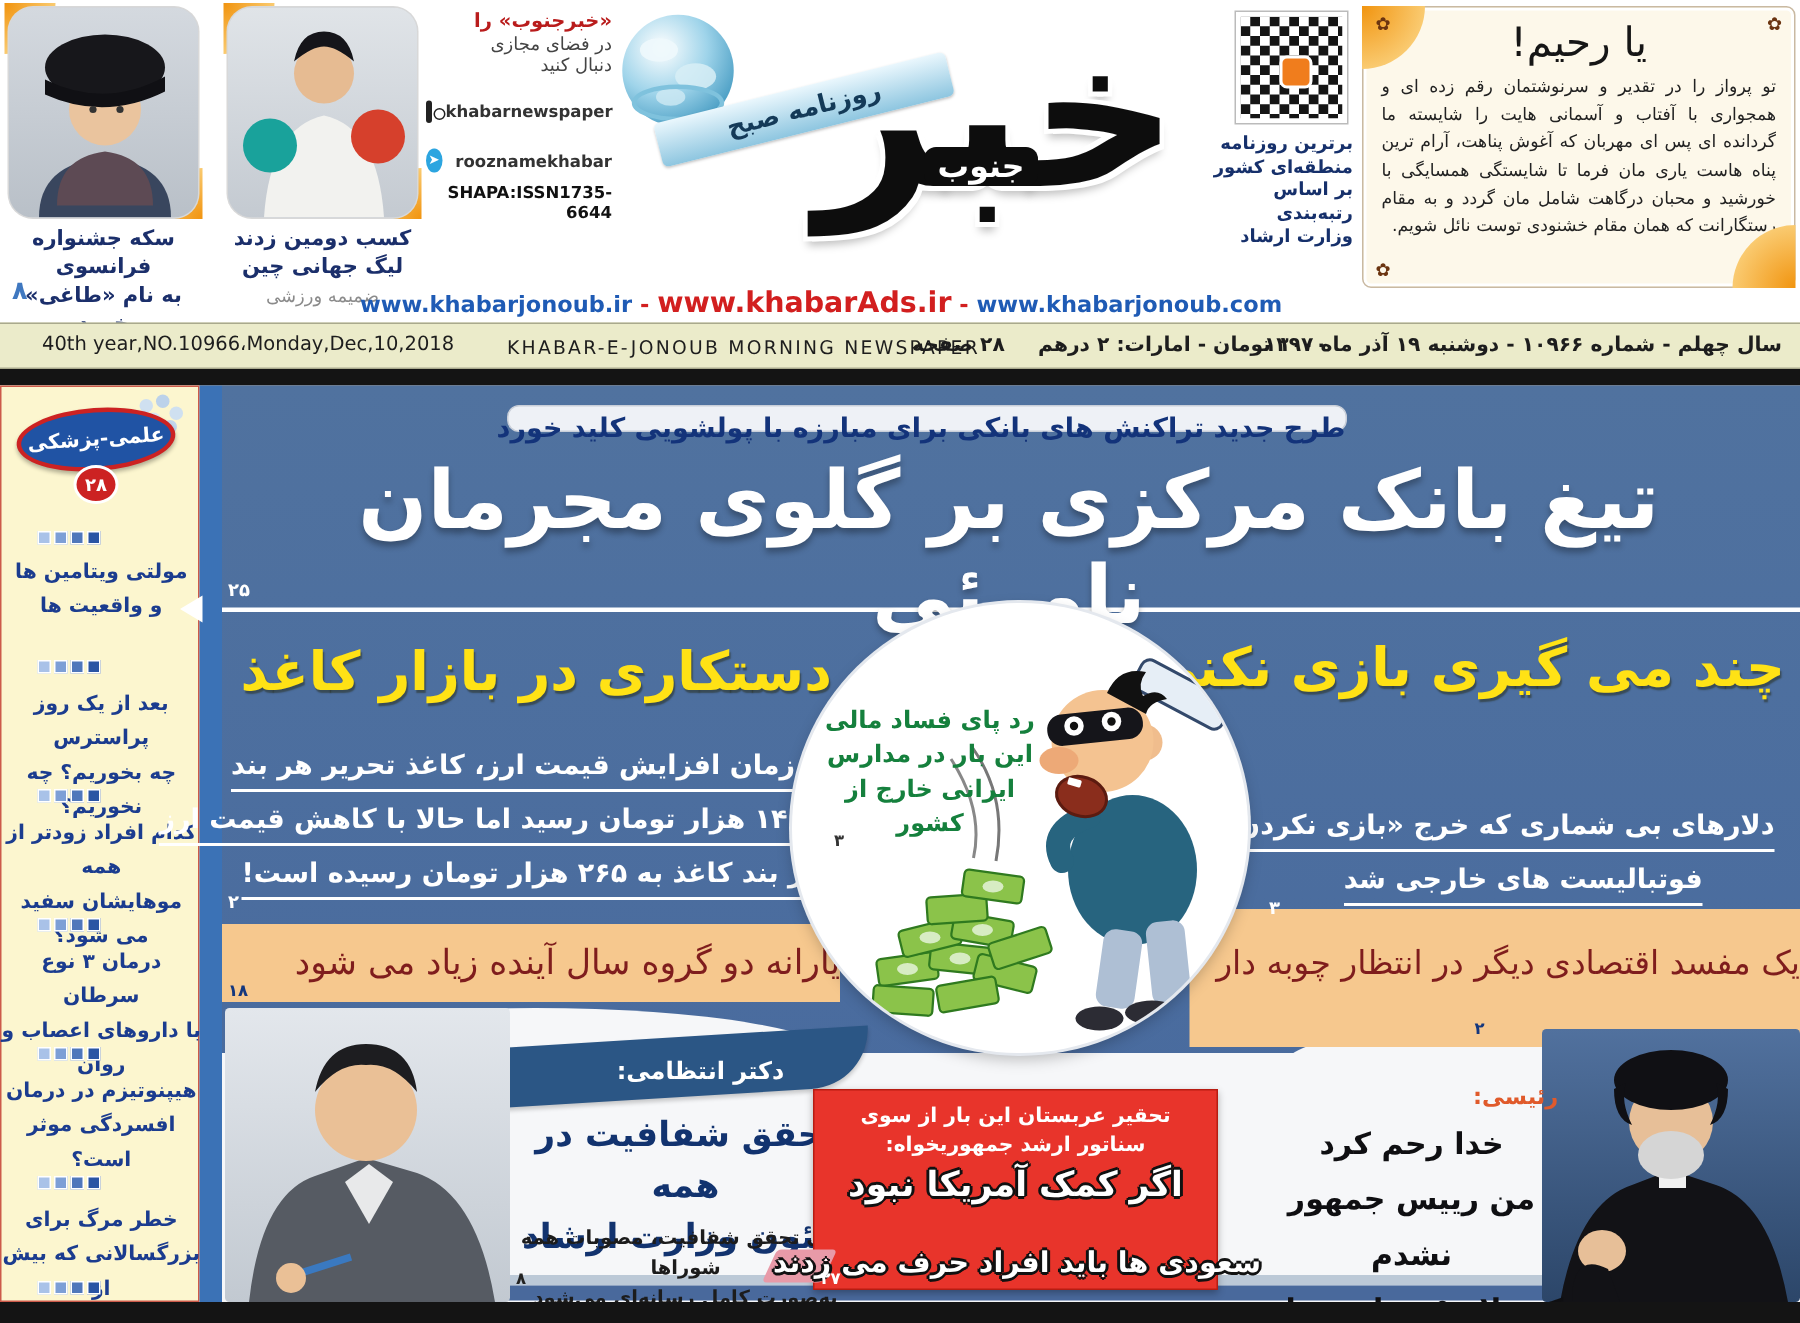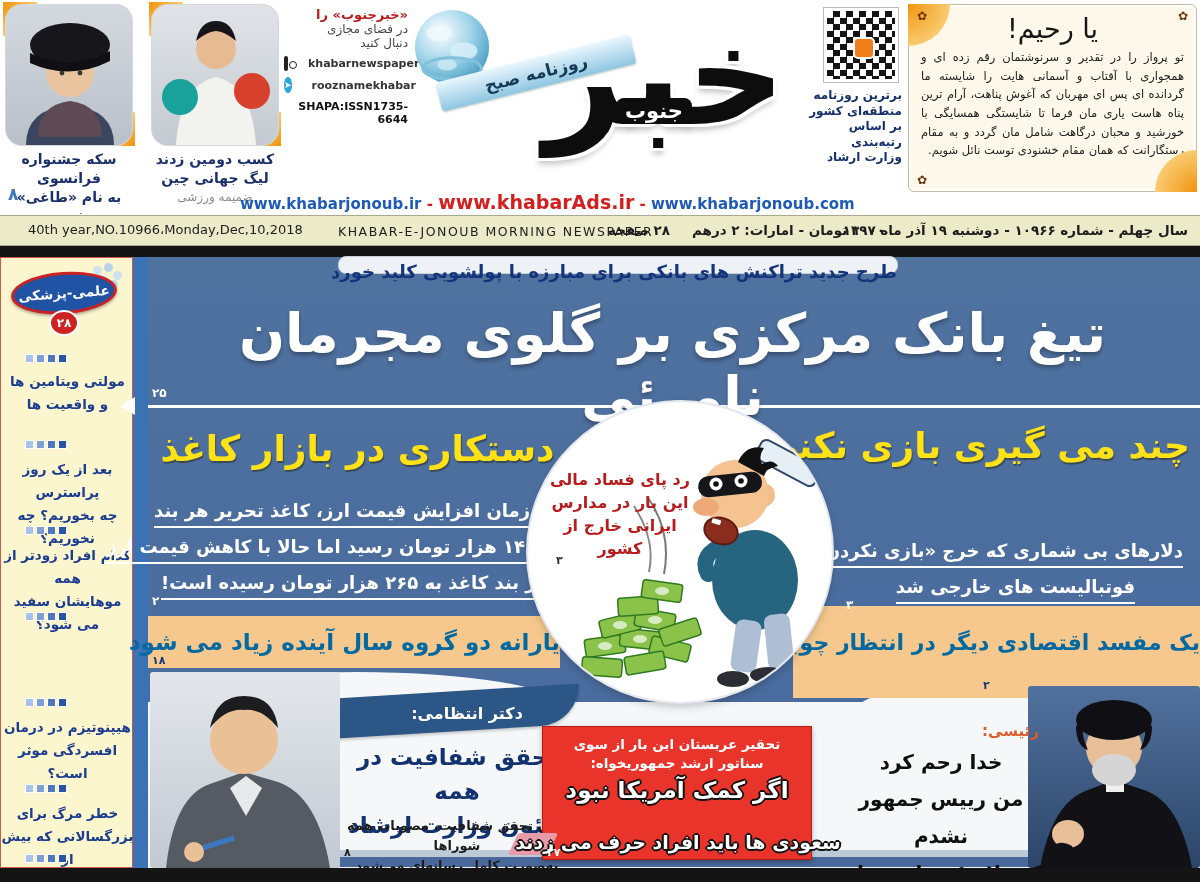--- a/index.html
+++ b/index.html
@@ -13,21 +13,21 @@
   
   .photo-card{width:126px;height:140px;border-radius:16px;overflow:hidden;box-shadow:0 0 0 1px #d8d8d8;background:#cfd4da}
   .corner-o{width:34px;height:34px;background:radial-gradient(circle at 0 0,#f1940f,#fbd27e 80%);}
   .corner-o.tl{border-radius:0 0 100% 0}
   .corner-o.br{border-radius:100% 0 0 0;background:radial-gradient(circle at 100% 100%,#f1940f,#fbd27e 80%)}
   .photo-caption{font-size:14px;font-weight:bold;color:#1b2f6b;text-align:center;line-height:19px}
   .supp{color:#8b8b8b;font-size:12px;text-align:center}
   .num-blue{color:#3f78c0;font-weight:bold;font-size:17px}
   .social{font-size:12px;color:#444;text-align:right}
   .social .red{color:#b91c1c;font-weight:bold;font-size:13px}
-  .soc-row{display:flex;flex-direction:row-reverse;align-items:center;gap:20px;margin-top:6px;justify-content:flex-start}
+  .soc-row{display:flex;flex-direction:row-reverse;align-items:center;gap:9px;margin-top:17px;justify-content:flex-start}
   .soc-row .handle{font-size:11px;font-weight:bold;color:#333;direction:ltr}
   .ig-icon{position:relative;width:15px;height:15px;border:2px solid #222;border-radius:5px;display:inline-block}
   .ig-icon::after{content:"";position:absolute;left:2.5px;top:2.5px;width:6px;height:6px;border:1.6px solid #222;border-radius:50%}
   .tg-icon{width:16px;height:16px;border-radius:50%;background:#2ca5e0;color:#fff;font-size:9px;line-height:16px;text-align:center;display:inline-block}
   .shapa{font-size:11px;font-weight:bold;color:#111;margin-top:7px;direction:ltr}
   .ribbon{background:linear-gradient(180deg,#eaf7fd,#8ec6e0);border-radius:4px;transform:rotate(-14deg);color:#143a58;font-weight:bold;font-size:17px;text-align:center;line-height:30px;box-shadow:0 1px 2px rgba(0,0,0,.25)}
   .khabar{font-size:138px;font-weight:bold;color:#0d0d0d;line-height:185px;text-align:center;text-shadow:3px 3px 0 #fff,-3px 3px 0 #fff,3px -3px 0 #fff,-3px -3px 0 #fff,0 6px 6px rgba(0,0,0,.25)}
   .jonoub{background:#0d0d0d;color:#fff;font-weight:bold;font-size:21px;border-radius:8px;padding:1px 9px}
   .urls{font-size:15px;font-weight:bold;direction:ltr;text-align:right;white-space:nowrap}
   .urls .u{color:#1f5bb5}
@@ -62,23 +62,23 @@
   .blue-edge{background:#3b72b6}
   .kicker{background:#eef1f6;border:1px solid #c9cfd9;border-radius:8px;color:#13337a;font-weight:bold;font-size:18px;text-align:center;line-height:30px}
   .headline{color:#fff;font-weight:bold;font-size:54px;text-align:center;text-shadow:0 3px 4px rgba(0,0,0,.3);letter-spacing:-1px}
   .wnum{color:#fff;font-weight:bold;font-size:12px}
   .divider{background:#fff}
   .arrow-left{width:0;height:0;border-top:9px solid transparent;border-bottom:9px solid transparent;border-right:15px solid #fff}
   .ytitle{color:#ffe215;font-weight:bold;text-align:center;text-shadow:1px 2px 1px rgba(30,30,0,.45)}
   .wsubs{text-align:center}
   .wsubs span{display:inline-block;color:#fff;font-weight:bold;font-size:18px;border-bottom:2px solid #fff;padding-bottom:5px;margin-bottom:8px;white-space:nowrap}
   .circle{background:#fff;border-radius:50%;box-shadow:0 0 0 2px #e4e8ee,0 4px 10px rgba(0,0,0,.25);overflow:hidden}
-  .cart-cap{color:#b91c1c;font-weight:bold;font-size:16px;text-align:center;line-height:23px}
+  .cart-cap{color:#15803d;font-weight:bold;font-size:16px;text-align:center;line-height:23px}
   .strip{background:#f6c88e}
-  .strip .txt{color:#0369a1;font-weight:bold;text-align:left;white-space:nowrap}
+  .strip .txt{color:#7f1d1d;font-weight:normal;text-align:right;white-space:nowrap}
   .snum{color:#14377e;font-weight:bold;font-size:11px}
 
   
   .bwhite{background:#f6f7f9}
   .bump{background:#f6f7f9;border-radius:100% 100% 0 0/100% 100% 0 0}
   .ent-band{background:#2b5685;border-radius:0 0 60px 0;transform:rotate(-3.5deg);box-shadow:0 2px 3px rgba(0,0,0,.2)}
   .ent-label{color:#fff;font-weight:bold;font-size:16px;text-align:center}
   .ent-head{color:#12336f;font-weight:bold;font-size:23px;line-height:34px;text-align:center}
   .ent-sub{color:#1c1c1c;font-size:13px;font-weight:bold;line-height:20px;text-align:center}
   .photo-box{overflow:hidden;border-radius:3px}
@@ -245,20 +245,22 @@
         <span class="sq4"></span>
       </div>
     <div class="abs sb-item pre rtl" style="left:0;top:286px">کدام افراد زودتر از همه
 موهایشان سفید می شود؟</div>
     <div class="abs sb-div" style="left:24px;top:354px">
         <span class="sq1"></span>
         <span class="sq2"></span>
         <span class="sq3"></span>
         <span class="sq4"></span>
       </div>
+    <div class="abs sb-item pre rtl" style="left:0;top:372px">درمان ۳ نوع سرطان
+با داروهای اعصاب و روان</div>
     <div class="abs sb-div" style="left:24px;top:440px">
         <span class="sq1"></span>
         <span class="sq2"></span>
         <span class="sq3"></span>
         <span class="sq4"></span>
       </div>
     <div class="abs sb-item pre rtl" style="left:0;top:458px">هیپنوتیزم در درمان
 افسردگی موثر است؟</div>
     <div class="abs sb-div" style="left:24px;top:526px">
         <span class="sq1"></span>
@@ -273,21 +275,21 @@
         <span class="sq1"></span>
         <span class="sq2"></span>
         <span class="sq3"></span>
         <span class="sq4"></span>
       </div>
   </div>
   <div class="abs blue-edge" style="left:133px;top:257px;width:15px;height:611px"></div>
 
   <div class="abs bluearea" style="left:148px;top:257px;width:1052px;height:611px"></div>
 
-  <div class="abs kicker rtl nw" style="left:338px;top:256px;width:560px;height:18px;z-index:5">طرح جدید تراکنش های بانکی برای مبارزه با پولشویی کلید خورد</div>
+  <div class="abs kicker rtl nw" style="left:338px;top:270px;width:560px;height:18px;z-index:5">طرح جدید تراکنش های بانکی برای مبارزه با پولشویی کلید خورد</div>
   <div class="abs headline rtl" style="left:155px;top:302px;width:1035px;z-index:5">تیغ بانک مرکزی بر گلوی مجرمان نامرئی</div>
   <div class="abs wnum" style="left:152px;top:386px;z-index:5">۲۵</div>
   <div class="abs divider" style="left:148px;top:405px;width:1052px;height:3px;z-index:4"></div>
   <div class="abs arrow-left" style="left:120px;top:397px;z-index:6"></div>
 
   <div class="abs ytitle rtl nw" style="left:160px;top:428px;width:395px;font-size:36px;z-index:5">دستکاری در بازار کاغذ</div>
   <div class="abs wsubs rtl" style="left:150px;top:500px;width:410px;z-index:5">
     <span>در زمان افزایش قیمت ارز، کاغذ تحریر هر بند</span><br>
     <span>به ۱۴۰ هزار تومان رسید اما حالا با کاهش قیمت ارز</span><br>
     <span>هر بند کاغذ به ۲۶۵ هزار تومان رسیده است!</span>

